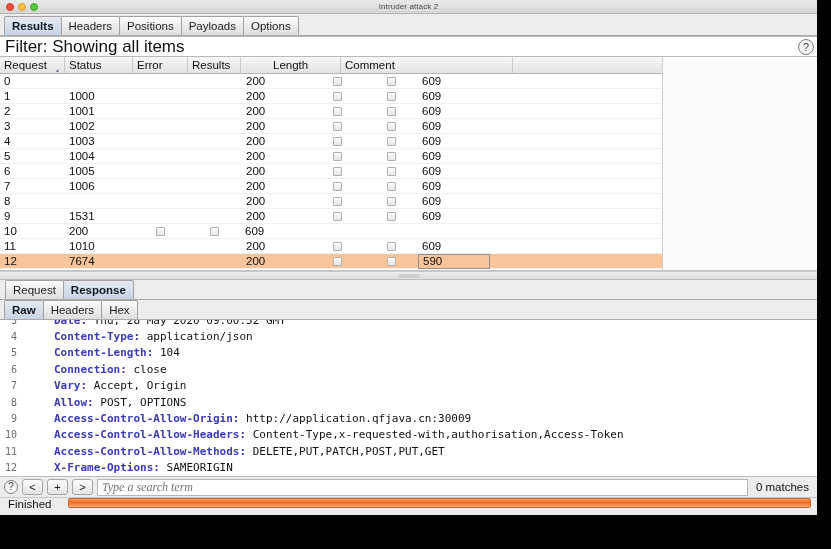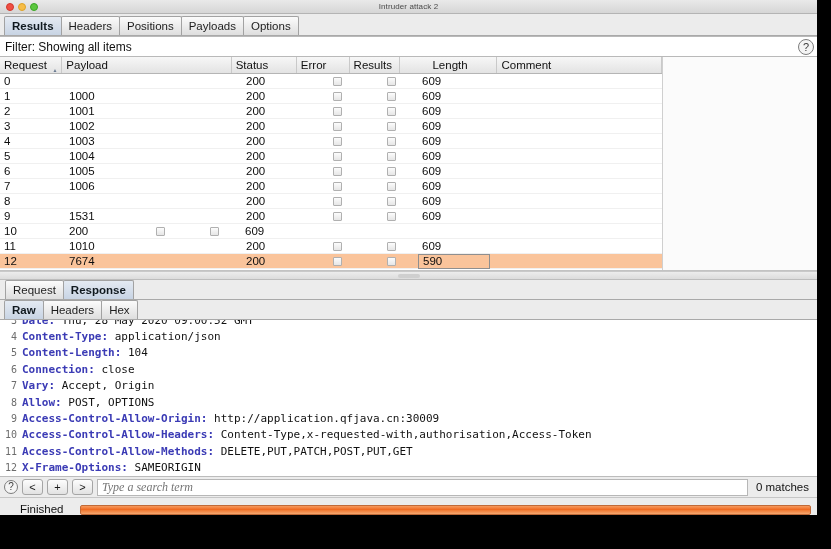--- a/index.html
+++ b/index.html
@@ -78,21 +78,21 @@
   
   .filterbar {
     height: 21px;
     background: #fff;
     border: 1px solid #b9b9b9;
     border-left: none; border-right: none;
     display: flex; align-items: center;
     padding-left: 5px;
     position: relative;
   }
-  .filterbar .ftext { font-size: 12px; color: #111; }
+  .filterbar .ftext { font-size: 17px; color: #111; }
   .help-icon {
     position: absolute; right: 3px; top: 2px;
     width: 16px; height: 16px;
     border: 1px solid #7d7d7d; border-radius: 50%;
     font-size: 11px; line-height: 14px; text-align: center;
     color: #3c3c3c; background: #f4f4f4;
     cursor: default;
   }
 
   
@@ -196,21 +196,21 @@
     overflow: hidden;
     font-family: "DejaVu Sans Mono", monospace;
     font-size: 11px;
   }
   .rawinner { position: absolute; top: -8px; left: 0; right: 0; }
   .line { display: flex; height: 16.4px; align-items: center; }
   .ln {
     width: 22px; text-align: right; padding-right: 5px;
     color: #6d6d6d; font-size: 10px; flex: none;
   }
-  .lc { white-space: pre; }
+  .lc { white-space: pre; margin-left: 32px; }
   .hk { color: #3b3bb5; font-weight: bold; }
   .hv { color: #111; }
 
   
   .searchbar {
     height: 21px;
     background: #ececec;
     border-top: 1px solid #bcbcbc;
     display: flex; align-items: center;
     padding: 0 4px;
@@ -237,22 +237,22 @@
     font-style: italic; font-size: 12px;
     color: #707070; padding: 0 4px; line-height: 15px;
   }
   .sb-matches { font-size: 11.5px; color: #111; padding: 0 4px; flex: none; }
 
   
   .statusbar {
     height: 18px;
     background: #ececec;
     border-top: 1px solid #c6c6c6;
-    display: flex; align-items: flex-end;
-    padding-left: 20px; gap: 17px;
+    display: flex; align-items: flex-start;
+    padding-left: 8px; gap: 17px;
   }
   .status-text { font-size: 11.5px; color: #111; flex: none; }
   .progress {
     flex: 1; height: 10px; margin-right: 6px;
     border: 1px solid #c06a38;
     border-radius: 2px;
     background: linear-gradient(to bottom,#f79a5e 0%,#ef6a21 45%,#f07c36 55%,#f6a86f 100%);
   }
 </style>
 </head>
@@ -279,21 +279,20 @@
   </div>
 
   <div class="filterbar">
     <span class="ftext">Filter: Showing all items</span>
     <span class="help-icon">?</span>
   </div>
 
   <div class="results-wrap">
     <div class="thead" id="thead">
         <div class="th sorted" style="width: 65px;"><span>Request</span></div>
-        <div class="th" style="width: 177px;"><span>Payload</span></div>
         <div class="th" style="width: 68px;"><span>Status</span></div>
         <div class="th" style="width: 55px;"><span>Error</span></div>
         <div class="th" style="width: 53px;"><span>Results</span></div>
         <div class="th" style="width: 72px; margin-left: 28px;"><span>Length</span></div>
         <div class="th" style="width: 172px;"><span>Comment</span></div>
       </div>
     <div class="tbody" id="tbody">
         <div class="trow">
           <div class="td" style="width: 65px;">0</div>
           <div class="td" style="width: 177px;"></div>

